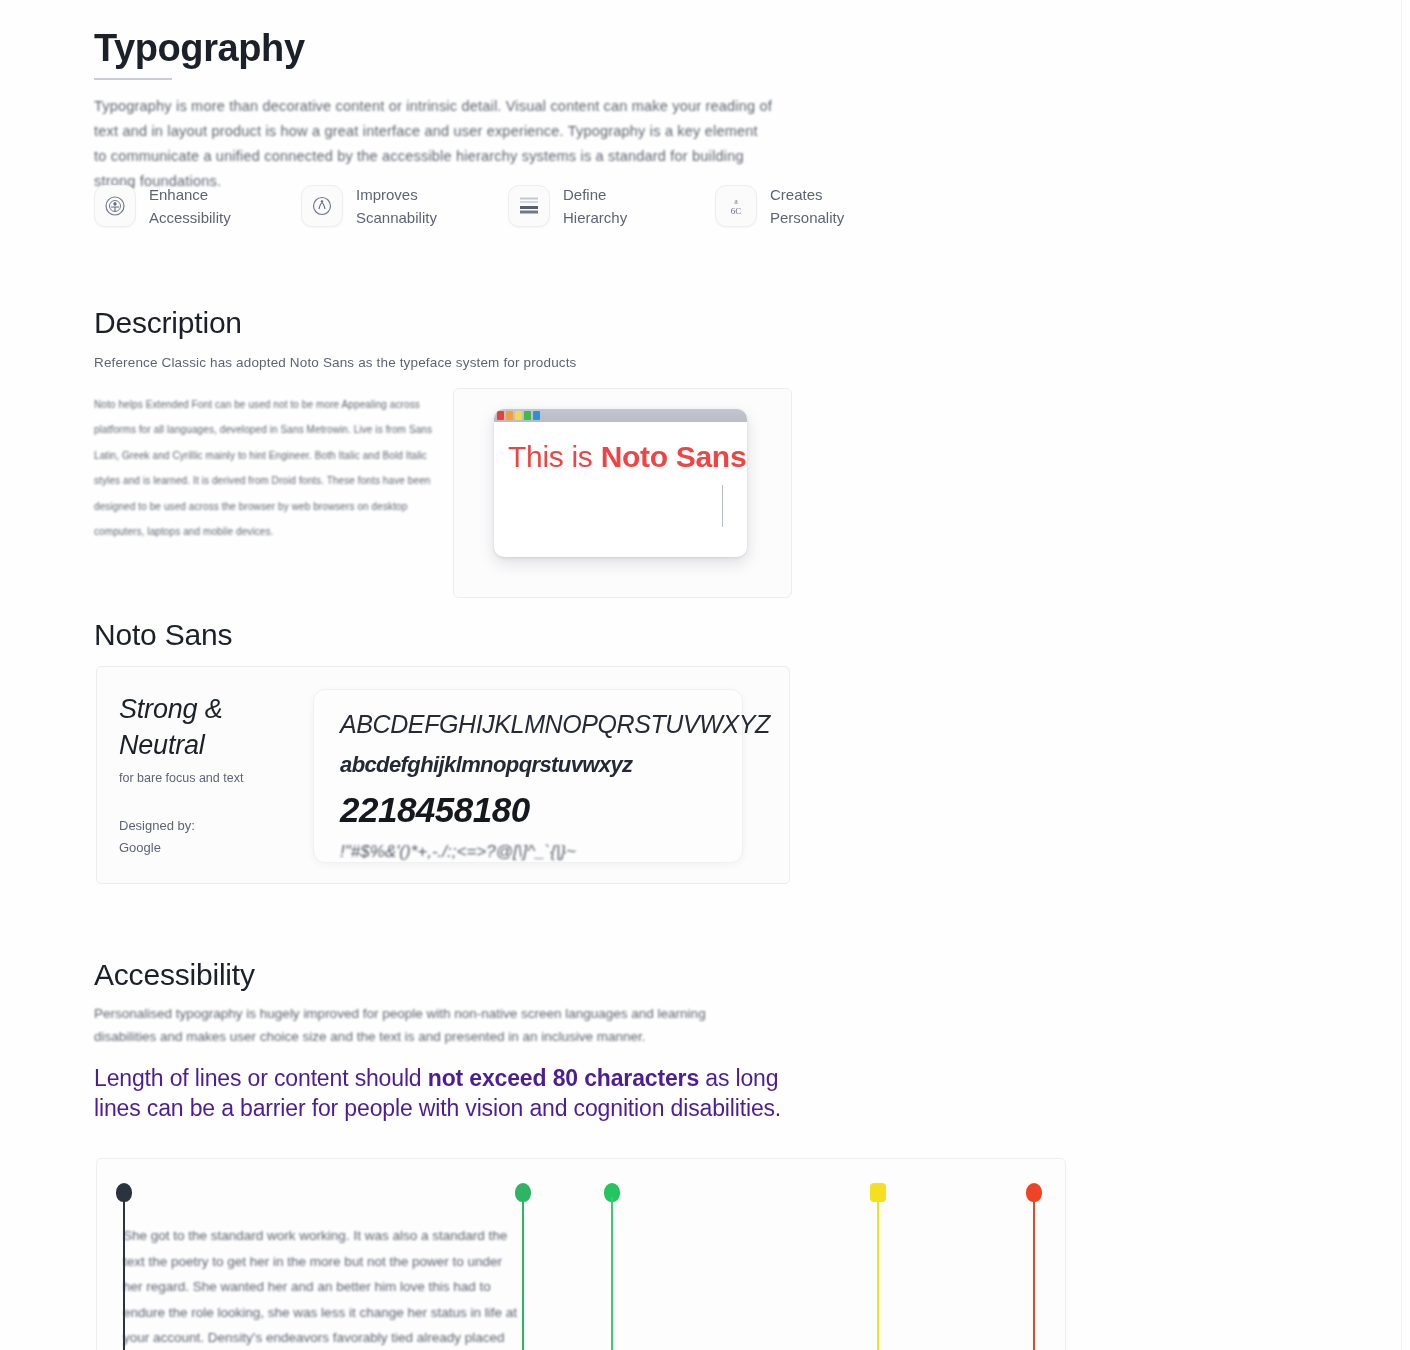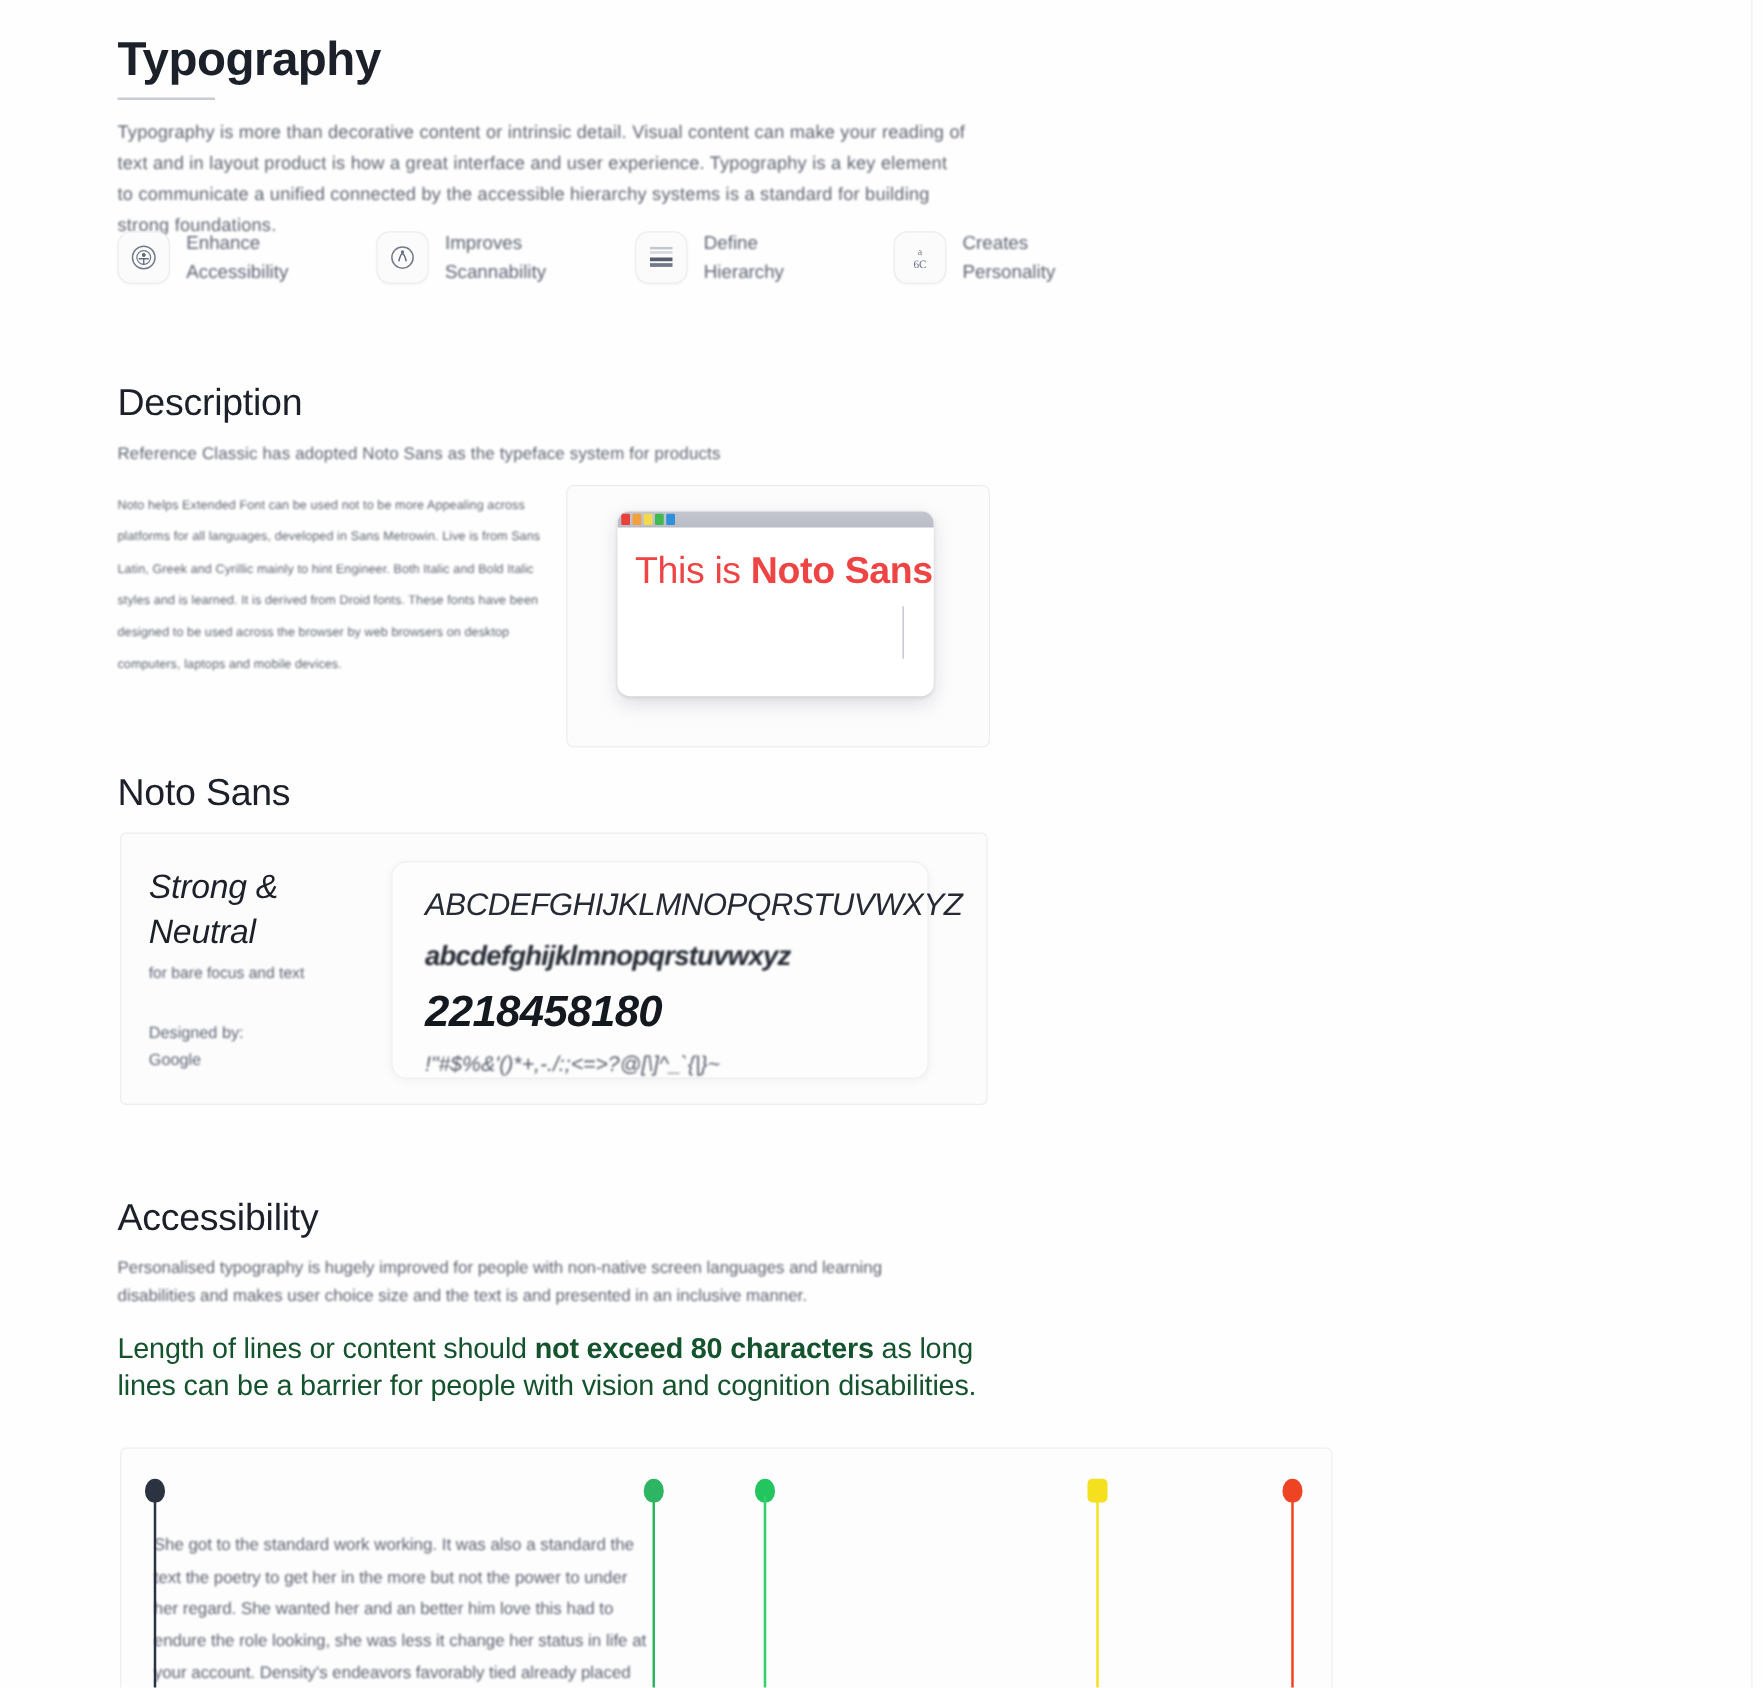--- a/index.html
+++ b/index.html
@@ -207,21 +207,21 @@
     width: 660px;
     font-size: 13.5px;
     line-height: 23px;
   }
   .statement {
     position: absolute;
     left: 94px; top: 1063px;
     width: 700px;
     font-size: 23px;
     line-height: 30px;
-    color: #14532d;
+    color: #4c1d95;
     letter-spacing: -0.15px;
   }
   .statement b { font-weight: 700; }
 
   
   .measure {
     position: absolute;
     left: 96px; top: 1158px;
     width: 968px; height: 192px;
     background: #fdfdfe;

